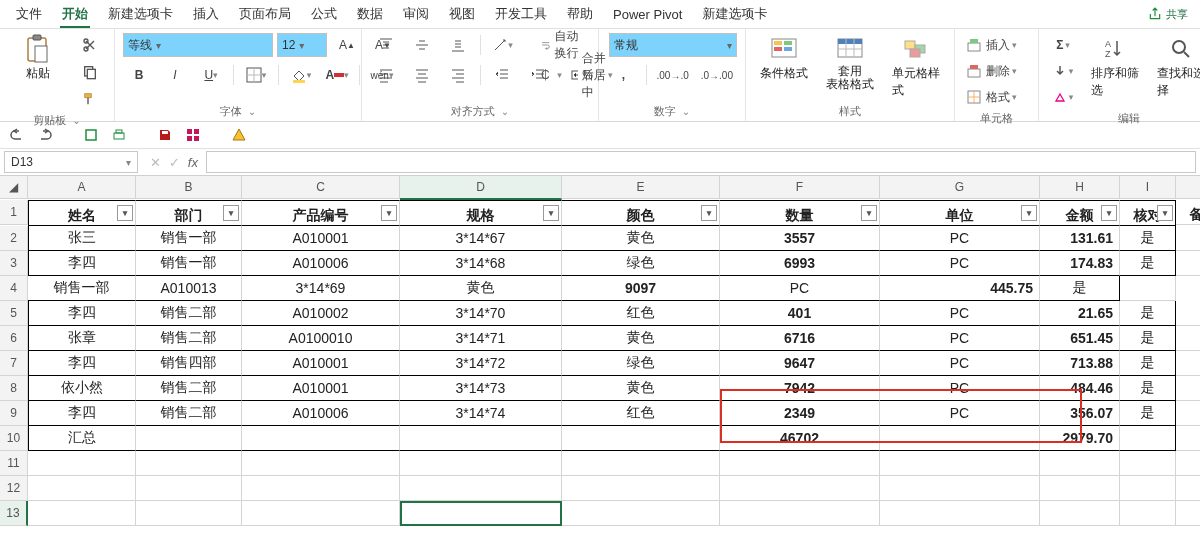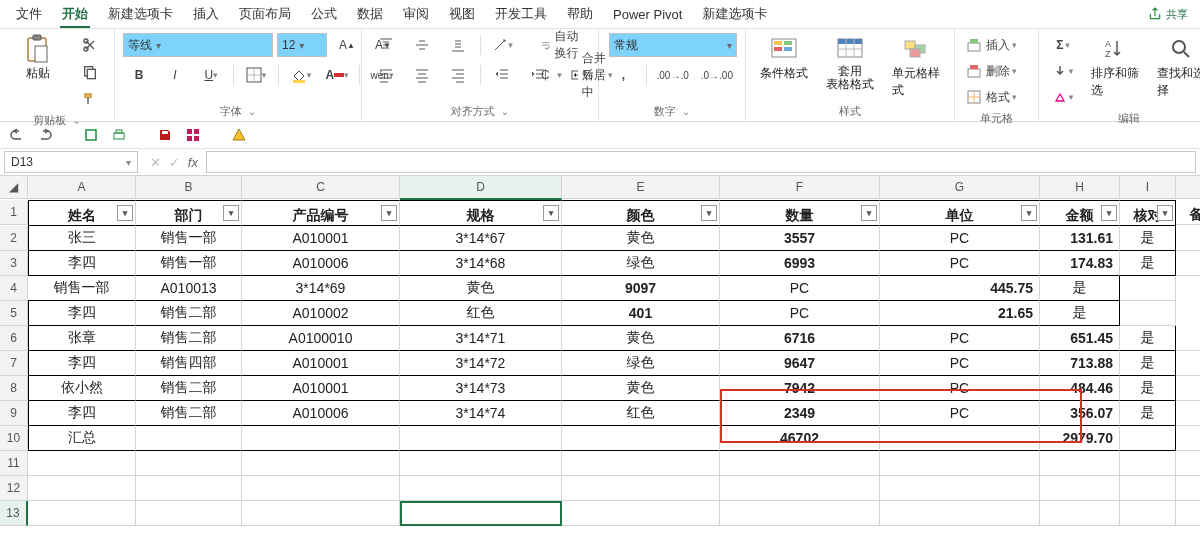--- a/index.html
+++ b/index.html
@@ -584,20 +584,21 @@
         <div class="cell thick-b">PC</div>
         <div class="cell thick-b amt">445.75</div>
         <div class="cell thick-b thick-r">是</div>
         <div class="cell"></div>
       </div>
       <div class="cols">
         <div class="rowhead">5</div>
         <div class="cell thick-l thick-b">李四</div>
         <div class="cell thick-b">销售二部</div>
         <div class="cell thick-b">A010002</div>
+        <div class="cell thick-b">3*14*70</div>
         <div class="cell thick-b">红色</div>
         <div class="cell thick-b qty">401</div>
         <div class="cell thick-b">PC</div>
         <div class="cell thick-b amt">21.65</div>
         <div class="cell thick-b thick-r">是</div>
         <div class="cell"></div>
       </div>
       <div class="cols">
         <div class="rowhead">6</div>
         <div class="cell thick-l thick-b">张章</div>

